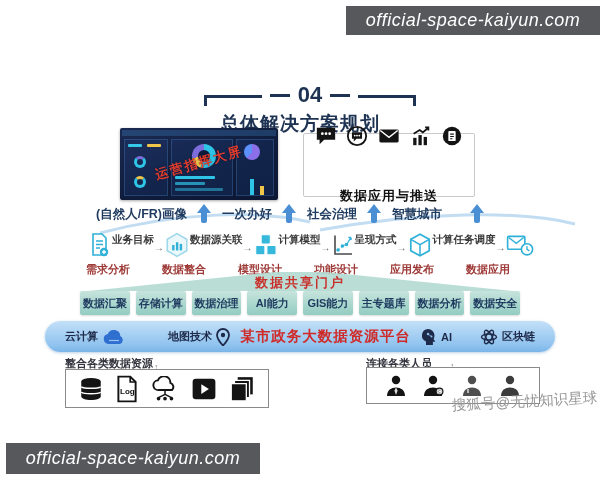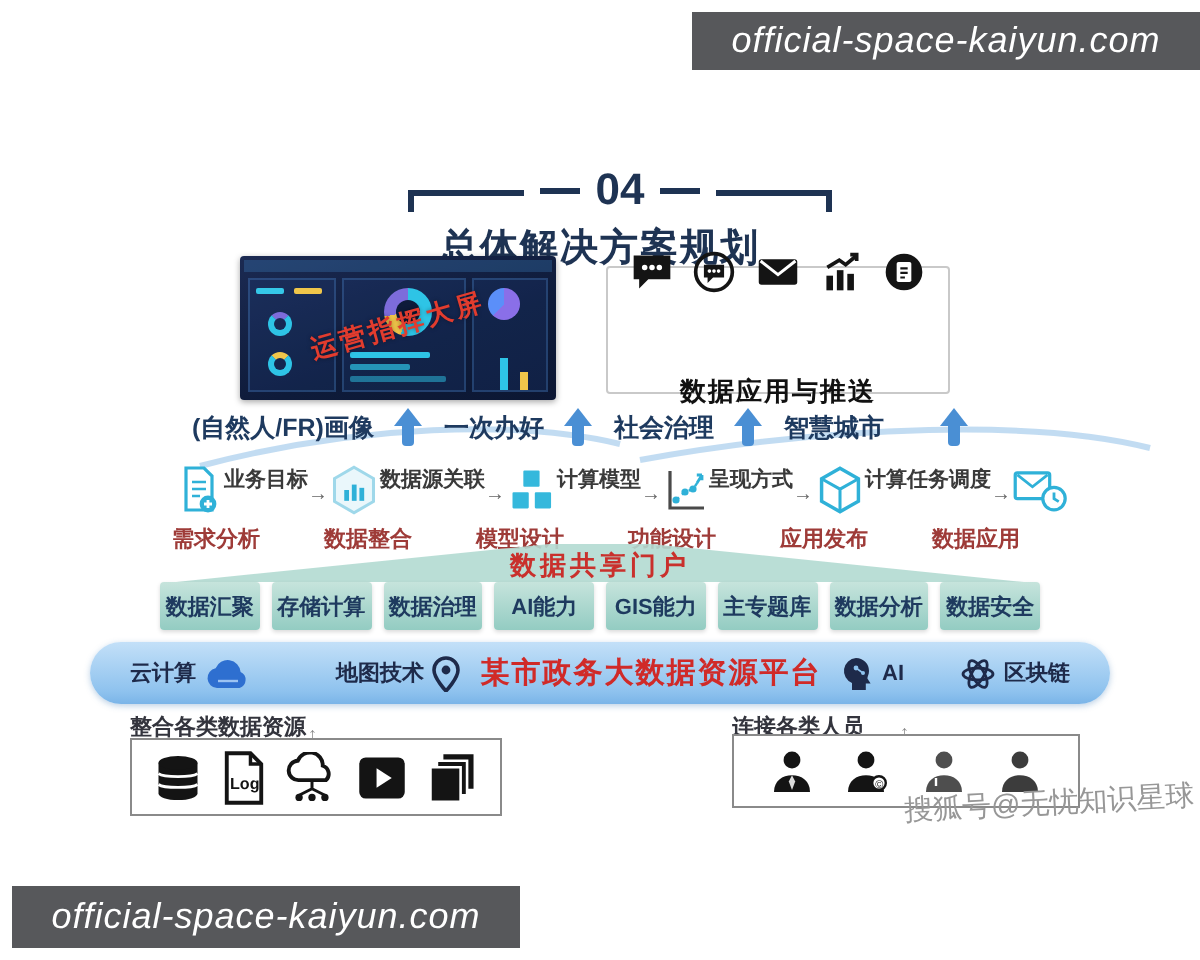--- a/index.html
+++ b/index.html
@@ -98,21 +98,21 @@
           border-radius:16px; background:linear-gradient(180deg,#c3e0f8 0%,#8ec2ee 80%,#7ab4e8 100%);
           box-shadow:0 1px 3px rgba(60,120,180,.35);
           display:flex; align-items:center; padding:0 20px; }
   .band .itm { display:flex; align-items:center; gap:4px; font-size:11px; font-weight:bold; color:#1e2a4a; white-space:nowrap; }
   .band .title { flex:1; text-align:center; font-size:14.5px; font-weight:bold; color:#d02a28; letter-spacing:1px; }
   .gap1{ width:42px; } .gap2{ width:28px; }
 
   
   .grp-label { position:absolute; font-size:11px; font-weight:bold; color:#33343d; }
   .tiny-up { position:absolute; font-size:9px; color:#888; }
-  .res-box { position:absolute; left:65px; top:369px; width:186px; height:39px;
+  .res-box { position:absolute; left:65px; top:369px; width:204px; height:39px;
              border:1.5px solid #8a8a8a; display:flex; align-items:center; justify-content:space-around; padding:0 6px; background:#fff; }
   .ppl-box { position:absolute; left:366px; top:367px; width:174px; height:37px;
              border:1.5px solid #8a8a8a; display:flex; align-items:center; justify-content:space-around; padding:0 10px; background:#fff; }
 
   
   .sohu { position:absolute; left:452px; top:392px; width:150px; font-size:14.5px;
           color:#979797; transform:rotate(-3deg); white-space:nowrap; }
 
   svg { display:block; }
 </style>

